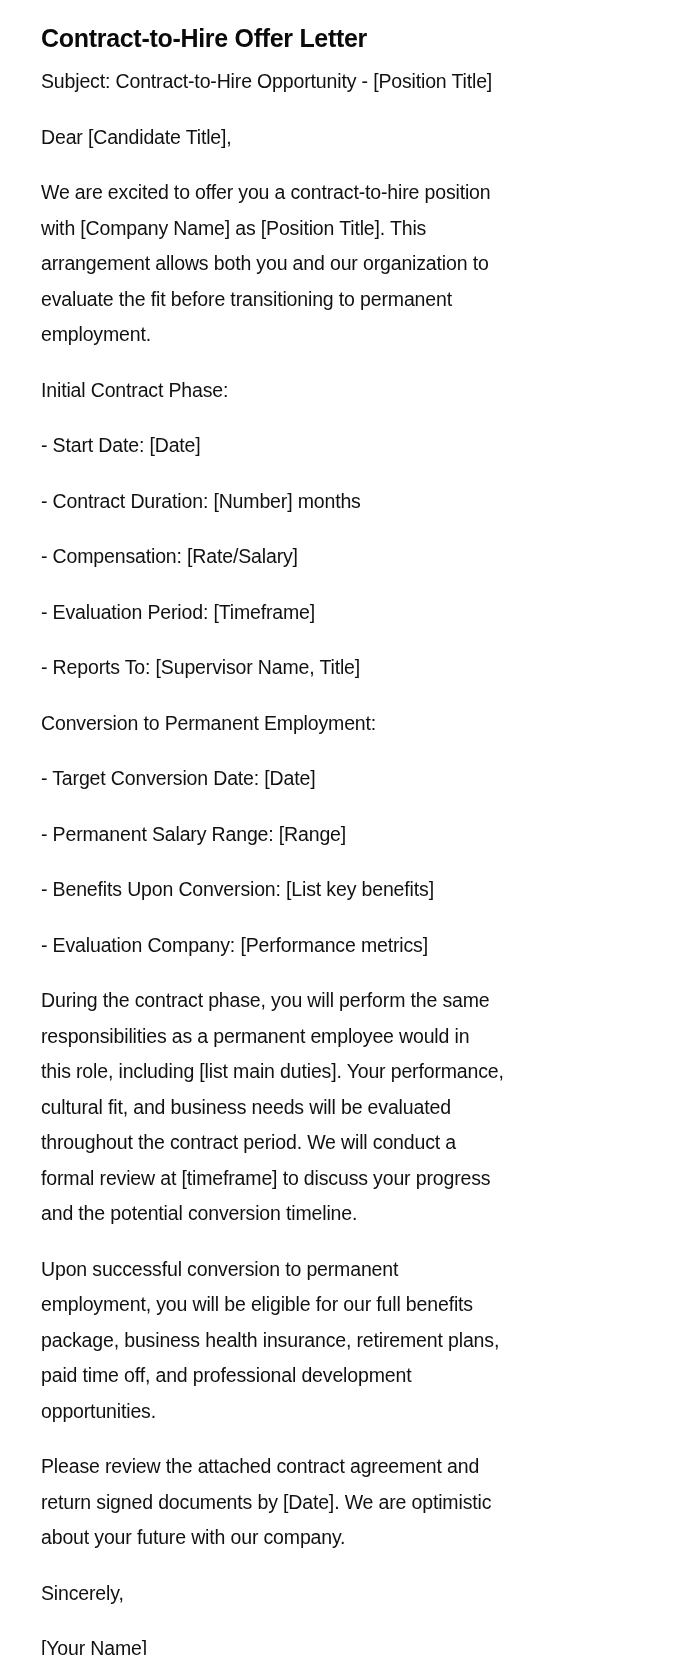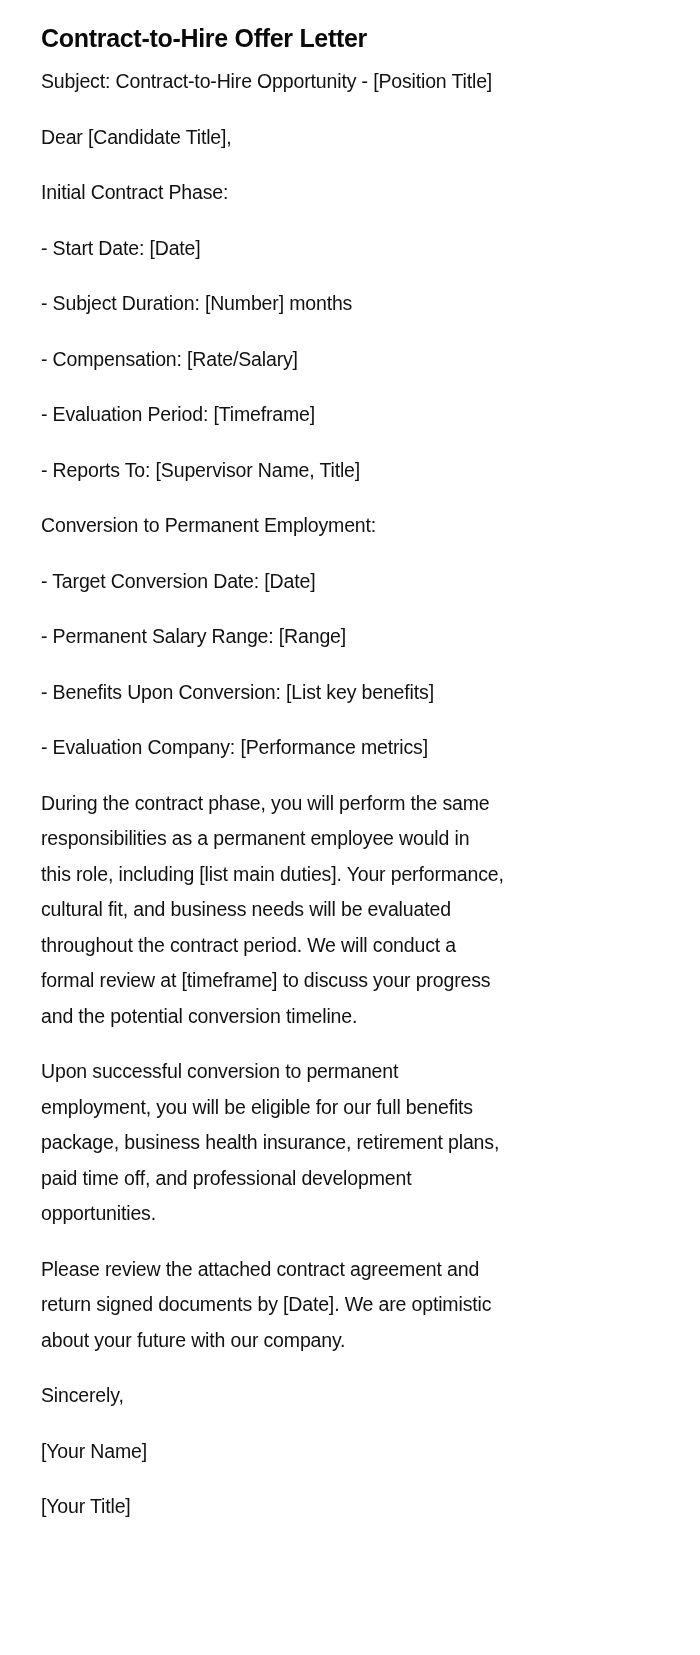--- a/index.html
+++ b/index.html
@@ -35,24 +35,25 @@
     }
   </style>
 </head>
 <body>
 
 <div class="page">
   <h1 class="title">Contract-to-Hire Offer Letter</h1>
 
   <p class="para">Subject: Contract-to-Hire Opportunity - [Position Title]</p>
   <p class="para">Dear [Candidate Title],</p>
+  <p class="para">We are excited to offer you a contract-to-hire position with [Company Name] as [Position Title]. This arrangement allows both you and our organization to evaluate the fit before transitioning to permanent employment.</p>
 
   <p class="para">Initial Contract Phase:</p>
   <p class="para">- Start Date: [Date]</p>
-  <p class="para">- Subject Duration: [Number] months</p>
+  <p class="para">- Contract Duration: [Number] months</p>
   <p class="para">- Compensation: [Rate/Salary]</p>
   <p class="para">- Evaluation Period: [Timeframe]</p>
   <p class="para">- Reports To: [Supervisor Name, Title]</p>
 
   <p class="para">Conversion to Permanent Employment:</p>
   <p class="para">- Target Conversion Date: [Date]</p>
   <p class="para">- Permanent Salary Range: [Range]</p>
   <p class="para">- Benefits Upon Conversion: [List key benefits]</p>
   <p class="para">- Evaluation Company: [Performance metrics]</p>
 

